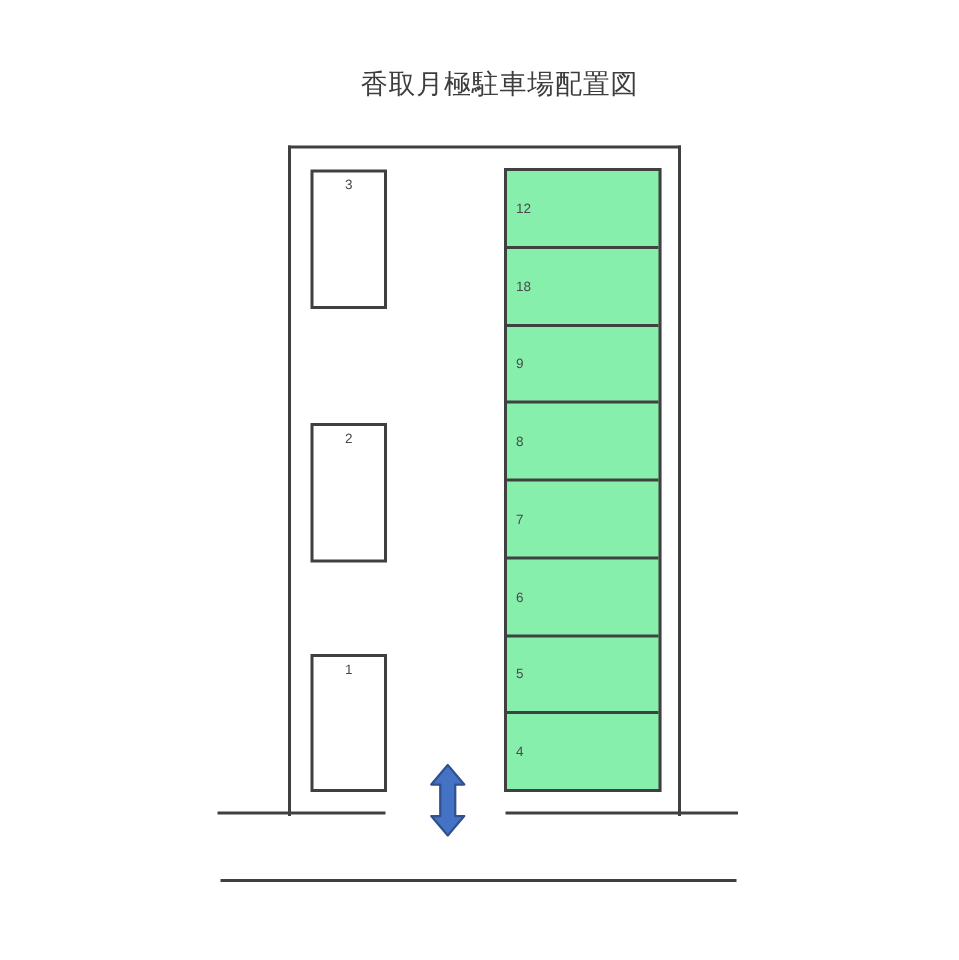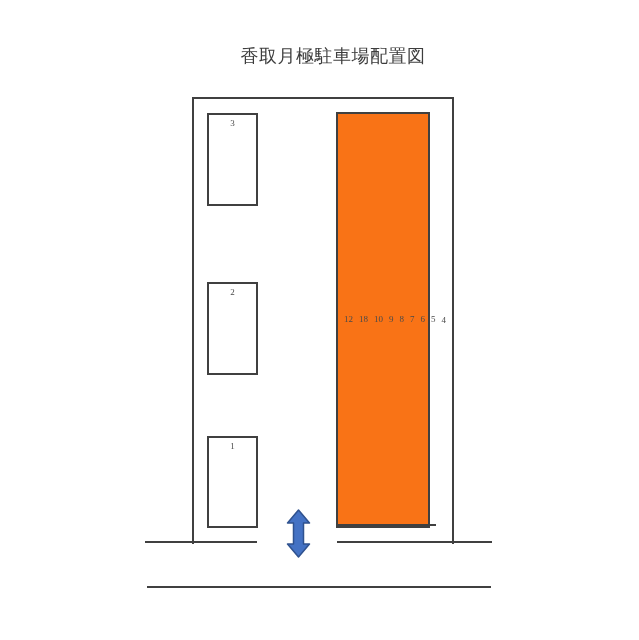--- a/index.html
+++ b/index.html
@@ -1,21 +1,21 @@
 <!DOCTYPE html>
 <html><head>
 <meta charset="utf-8">
 <style>
   html, body { margin: 0; padding: 0; background: #ffffff; }
   #canvas {
     position: relative;
     width: 639px;
     height: 640px;
     background: #ffffff;
-    font-family: Liberation Serif, serif;
+    font-family: Liberation Sans, sans-serif;
     overflow: hidden;
   }
 
   
   .title {
     position: absolute;
     left: 183px;
     top: 44px;
     width: 300px;
     text-align: center;
@@ -52,27 +52,27 @@
   }
   .space-left.s3 { top: 113px; height: 93px; }
   .space-left.s2 { top: 282px; height: 93px; }
   .space-left.s1 { top: 436px; height: 92px; }
 
   
   .right-column {
     position: absolute;
     left: 336px;
     top: 112px;
-    width: 94px;
+    width: 105px;
     height: 416px;
     box-sizing: border-box;
     border: 2px solid #404040;
-    background: #f97316;
+    background: #86efac;
     display: flex;
-    flex-direction: row;
+    flex-direction: column;
   }
   .right-cell {
     flex: 1;
     box-sizing: border-box;
     display: flex;
     align-items: center;
     padding-left: 6px;
     font-size: 9px;
     color: #4a4a4a;
   }
@@ -106,21 +106,20 @@
 
   <div class="lot-boundary"></div>
 
   <div class="space-left s3">3</div>
   <div class="space-left s2">2</div>
   <div class="space-left s1">1</div>
 
   <div class="right-column">
     <div class="right-cell">12</div>
     <div class="right-cell">18</div>
-    <div class="right-cell">10</div>
     <div class="right-cell">9</div>
     <div class="right-cell">8</div>
     <div class="right-cell">7</div>
     <div class="right-cell">6</div>
     <div class="right-cell">5</div>
     <div class="right-cell">4</div>
   </div>
 
   <div class="road-line upper-left"></div>
   <div class="road-line upper-right"></div>

